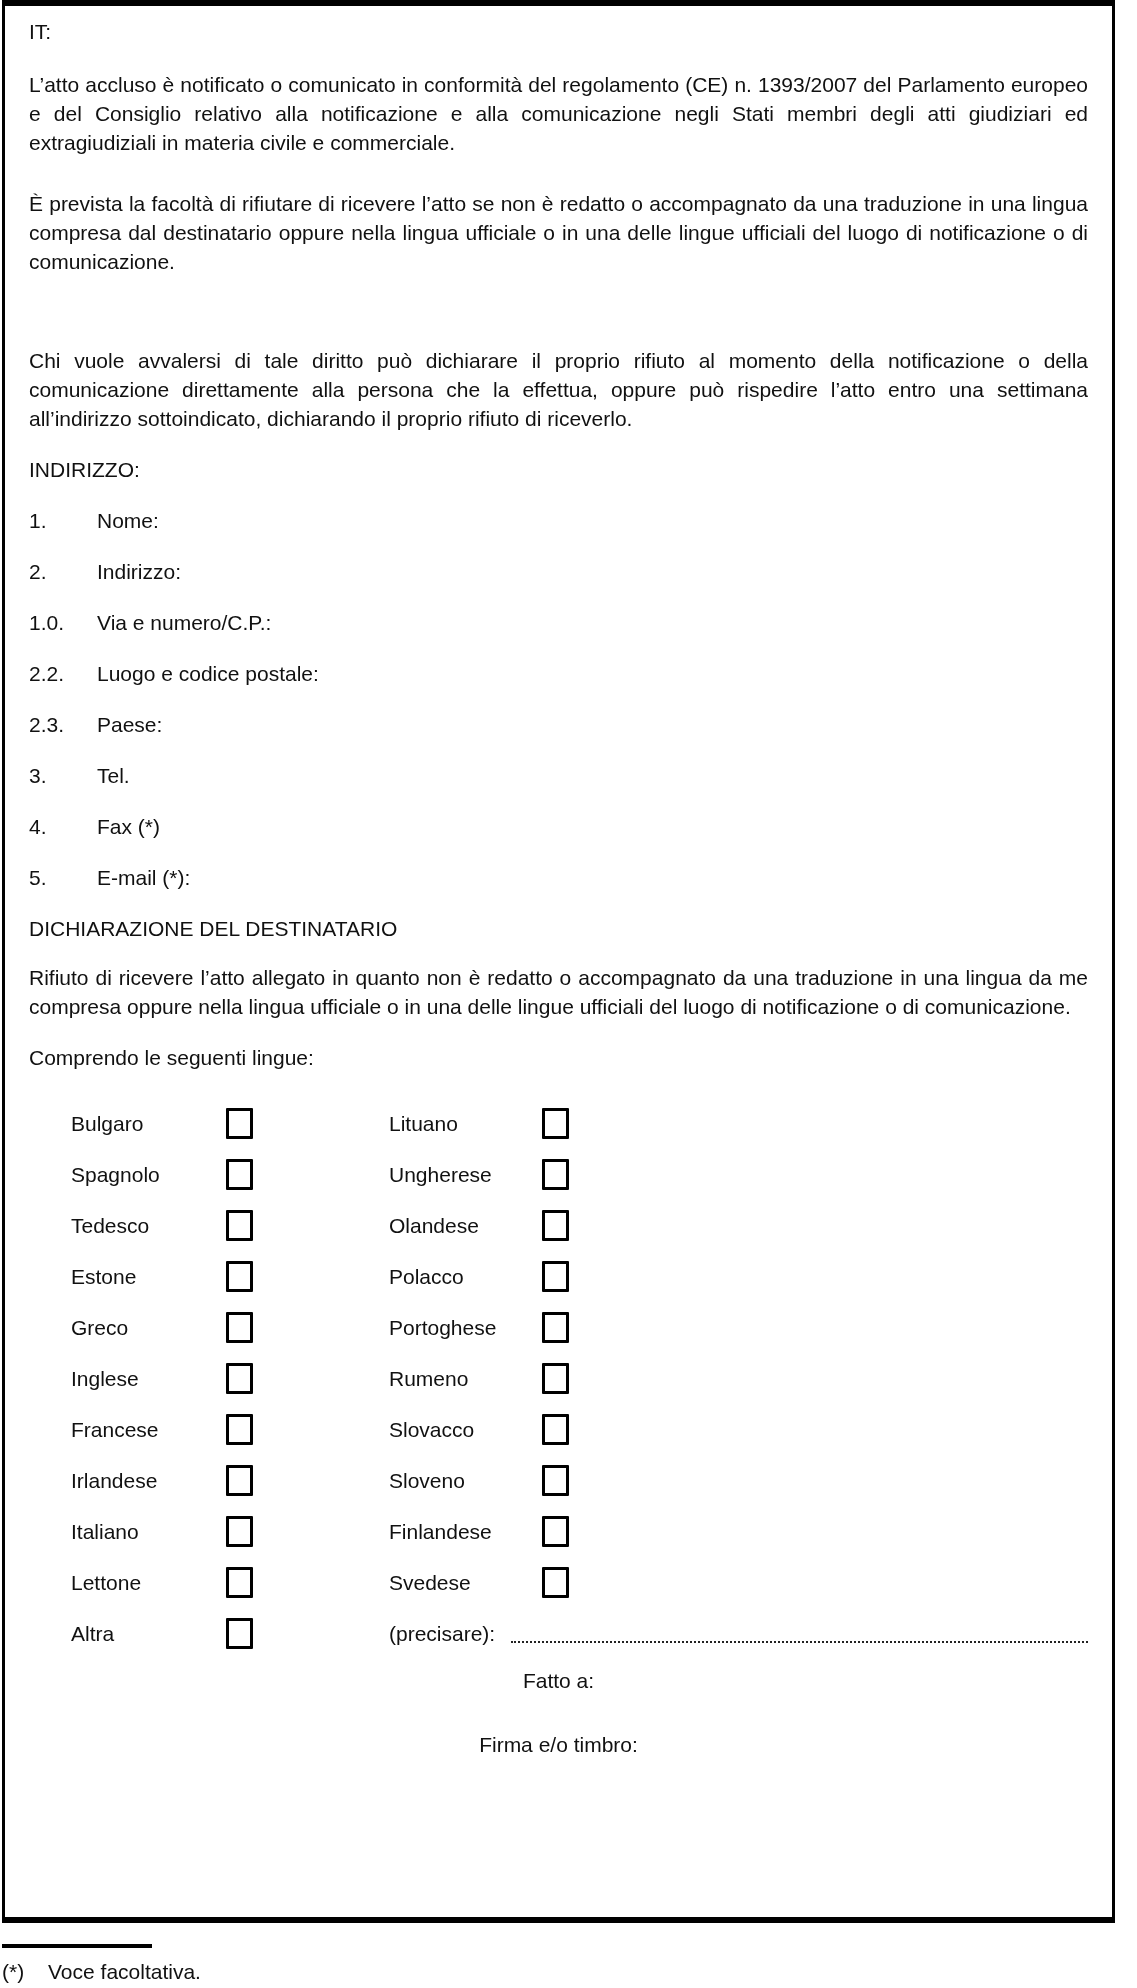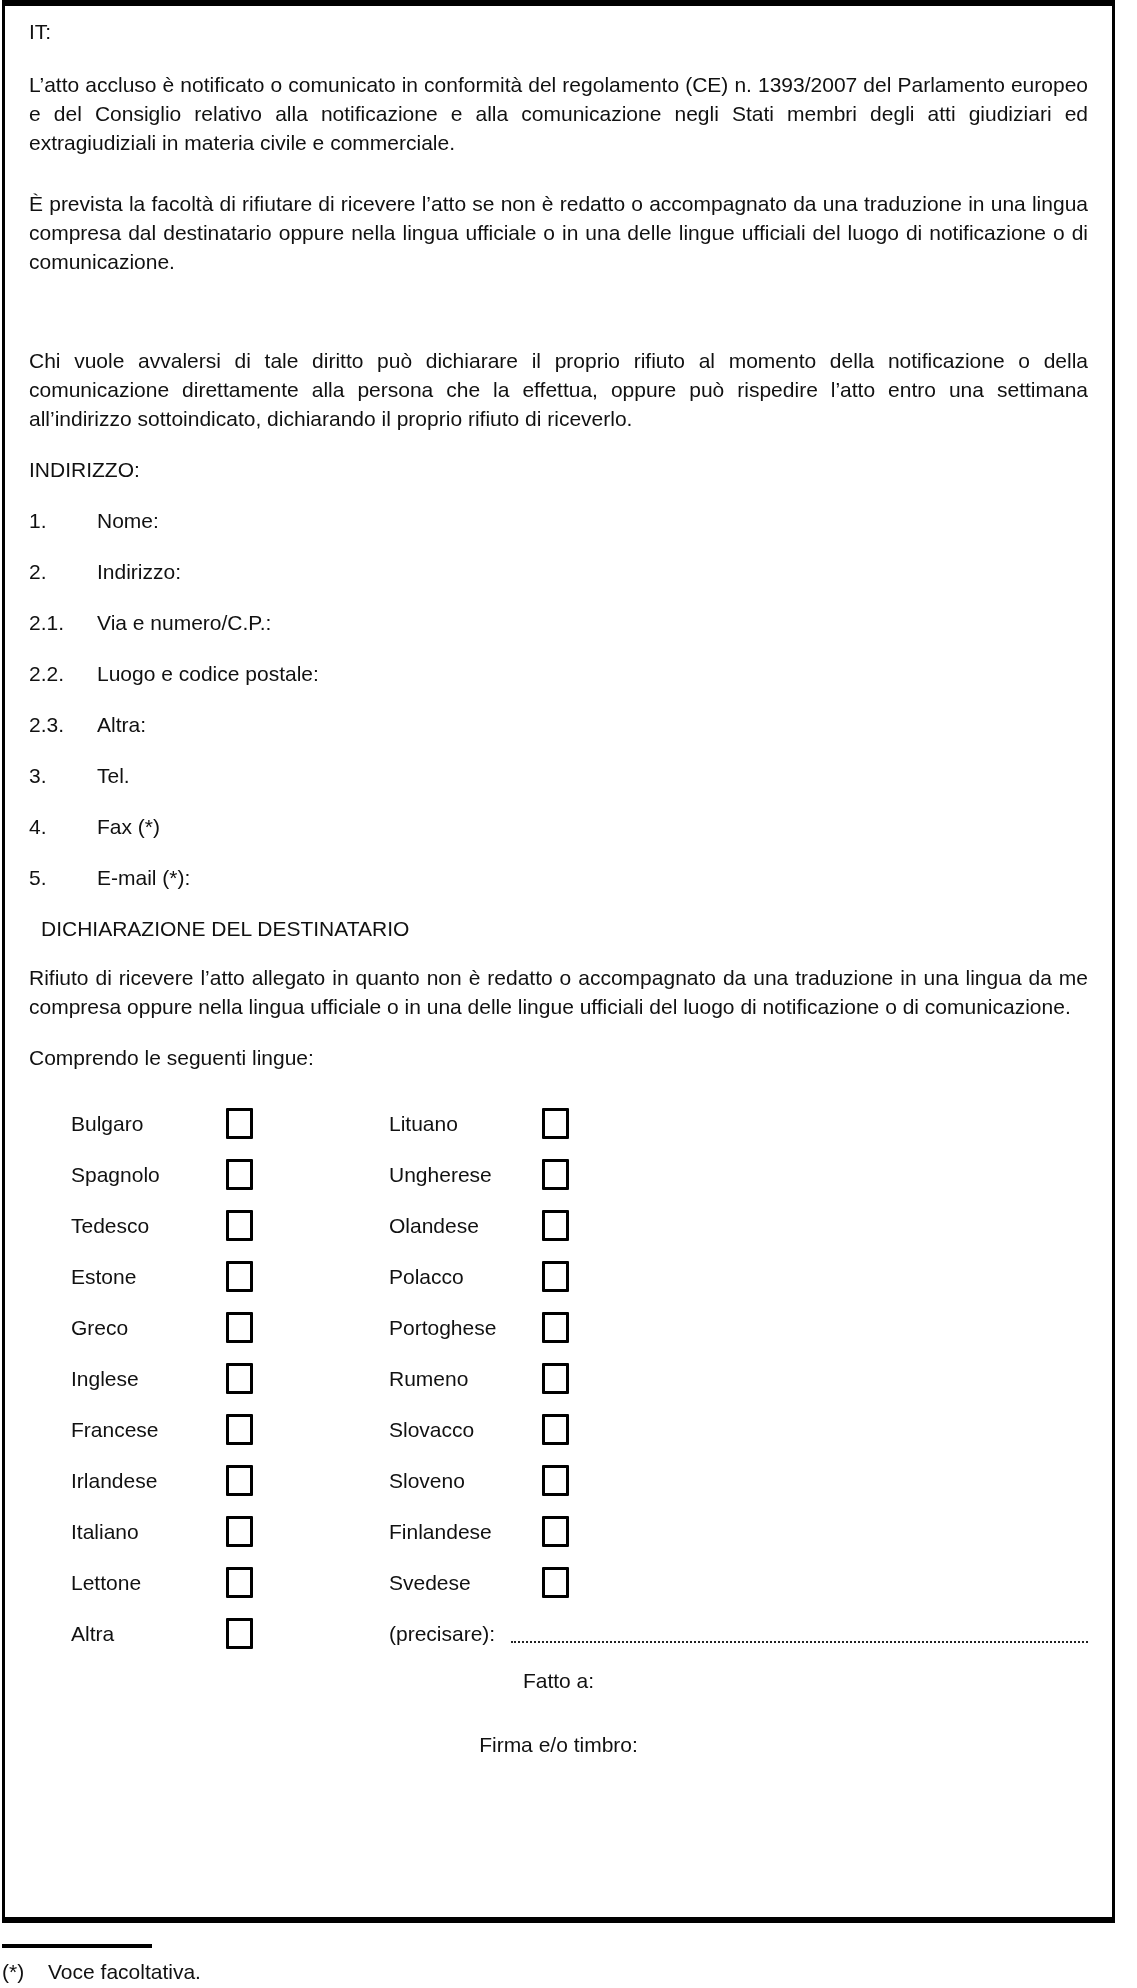--- a/index.html
+++ b/index.html
@@ -17,21 +17,21 @@
   }
   .lang-tag{margin:0;}
   .para{margin:0;text-align:justify;line-height:29px;}
   .p1{margin-top:26px;}
   .p2{margin-top:32px;}
   .p3{margin-top:70px;}
   .section-heading{margin-top:22px;line-height:29px;}
   .addr-row{display:flex;margin-top:22px;line-height:29px;}
   .addr-num{width:68px;flex:0 0 68px;}
   .addr-label{flex:1;}
-  .decl-heading{margin-top:22px;line-height:29px;margin-left:12px;}
+  .decl-heading{margin-top:22px;line-height:29px;}
   .decl-body{margin-top:20px;}
   .langs-intro{margin-top:22px;line-height:29px;}
   .lang-table{margin-top:36px;}
   .lang-row{display:flex;align-items:center;height:31px;margin-bottom:20px;padding-left:42px;}
   .lang-label{display:inline-block;}
   .lang-c1{width:155px;flex:0 0 155px;}
   .lang-c2{width:153px;flex:0 0 153px;margin-left:136px;}
   .lang-c2-auto{margin-left:136px;flex:0 0 auto;}
   .checkbox{
     display:inline-block;width:21px;height:25px;
@@ -68,30 +68,30 @@
   <div class="addr-list">
     <div class="addr-row">
         <span class="addr-num">1.</span>
         <span class="addr-label">Nome:</span>
       </div>
       <div class="addr-row">
         <span class="addr-num">2.</span>
         <span class="addr-label">Indirizzo:</span>
       </div>
       <div class="addr-row">
-        <span class="addr-num">2.1.</span>
+        <span class="addr-num">1.0.</span>
         <span class="addr-label">Via e numero/C.P.:</span>
       </div>
       <div class="addr-row">
         <span class="addr-num">2.2.</span>
         <span class="addr-label">Luogo e codice postale:</span>
       </div>
       <div class="addr-row">
         <span class="addr-num">2.3.</span>
-        <span class="addr-label">Altra:</span>
+        <span class="addr-label">Paese:</span>
       </div>
       <div class="addr-row">
         <span class="addr-num">3.</span>
         <span class="addr-label">Tel.</span>
       </div>
       <div class="addr-row">
         <span class="addr-num">4.</span>
         <span class="addr-label">Fax (*)</span>
       </div>
       <div class="addr-row">

